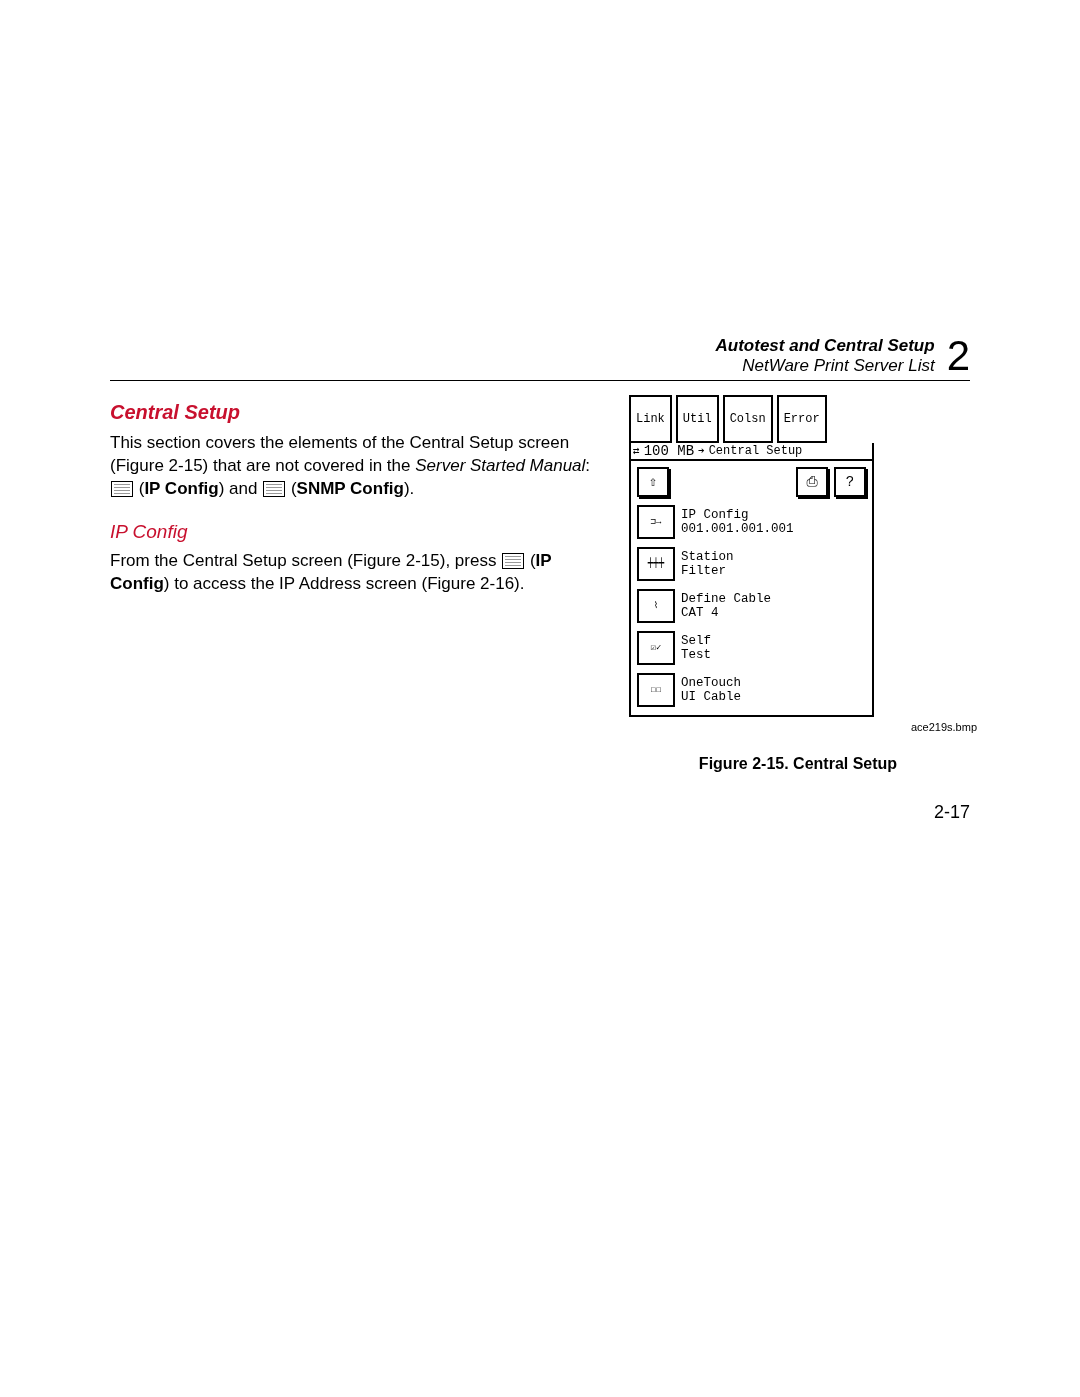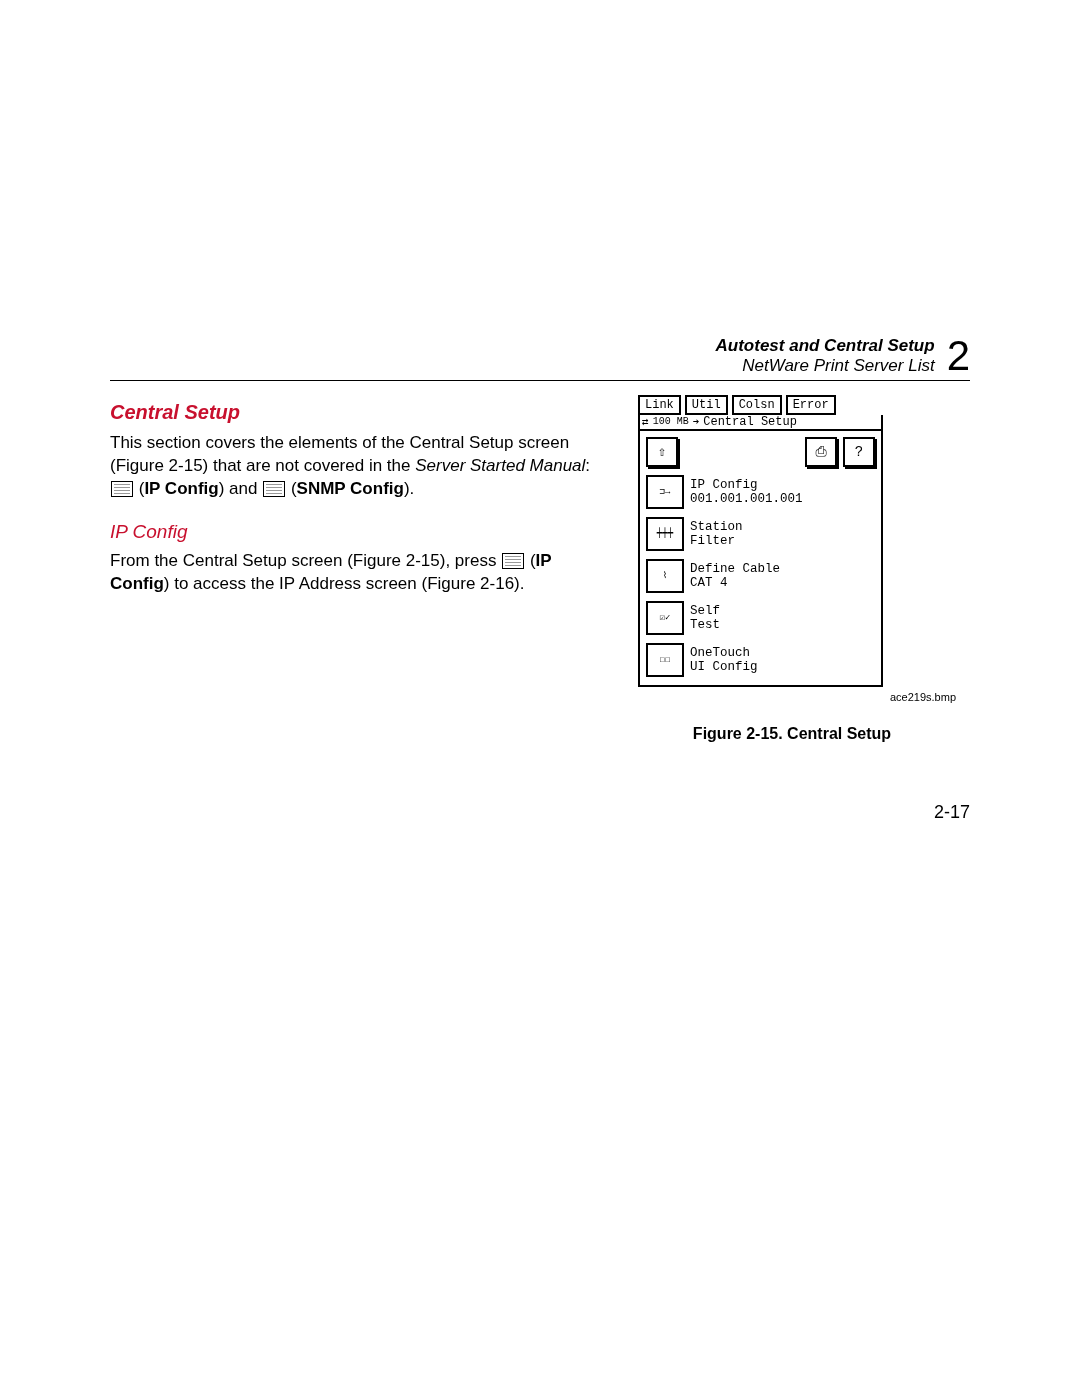--- a/index.html
+++ b/index.html
@@ -50,23 +50,23 @@
     top: 380px;
     left: 110px;
     right: 110px;
     height: 0;
     border-top: 1px solid #000;
   }
   .content {
     position: absolute;
     top: 395px;
     left: 110px;
-    right: 124px;
-    display: flex;
-    gap: 28px;
+    right: 103px;
+    display: flex;
+    gap: 19px;
   }
   .col-left {
     width: 490px;
     font-size: 17px;
     line-height: 1.35;
   }
   .col-right {
     flex: 1;
     display: flex;
     flex-direction: column;
@@ -116,21 +116,21 @@
     font-family: "Courier New", monospace;
     font-size: 13px;
     line-height: 1;
   }
   .ss-tabs {
     display: flex;
     gap: 0;
   }
   .ss-tab {
     border: 2px solid #000;
-    padding: 2px 5px;
+    padding: 16px 5px;
     font-size: 12px;
     background: #fff;
   }
   .ss-tab + .ss-tab { margin-left: 4px; text-align: right; }
   .ss-title-row {
     display: flex;
     align-items: center;
     gap: 4px;
     border: 2px solid #000;
     border-top: none;
@@ -247,21 +247,21 @@
     <div class="col-right">
       <div class="screenshot">
         <div class="ss-tabs">
           <div class="ss-tab">Link</div>
           <div class="ss-tab">Util</div>
           <div class="ss-tab">Colsn</div>
           <div class="ss-tab">Error</div>
         </div>
         <div class="ss-title-row">
           <span class="arrow">⇄</span>
-          <span style="font-size:10px;line-height:1;">100 MB</span>
+          <span style="font-size:14px;line-height:1;">100 MB</span>
           <span class="arrow">➔</span>
           <span>Central Setup</span>
         </div>
         <div class="ss-body">
           <div class="ss-toolbar">
             <div class="ss-btn shadow">⇧</div>
             <div class="ss-toolbar-right">
               <div class="ss-btn shadow">⎙</div>
               <div class="ss-btn shadow">?</div>
             </div>
@@ -283,21 +283,21 @@
 CAT 4</div>
           </div>
           <div class="ss-item">
             <div class="ss-item-icon">☑✓</div>
             <div class="ss-item-label">Self
 Test</div>
           </div>
           <div class="ss-item">
             <div class="ss-item-icon">☐☐</div>
             <div class="ss-item-label">OneTouch
-UI Config</div>
+UI Cable</div>
           </div>
         </div>
       </div>
       <div class="bmp-label">ace219s.bmp</div>
       <div class="fig-caption">Figure 2-15. Central Setup</div>
     </div>
   </div>
 
   <div class="page-num">2-17</div>
 

